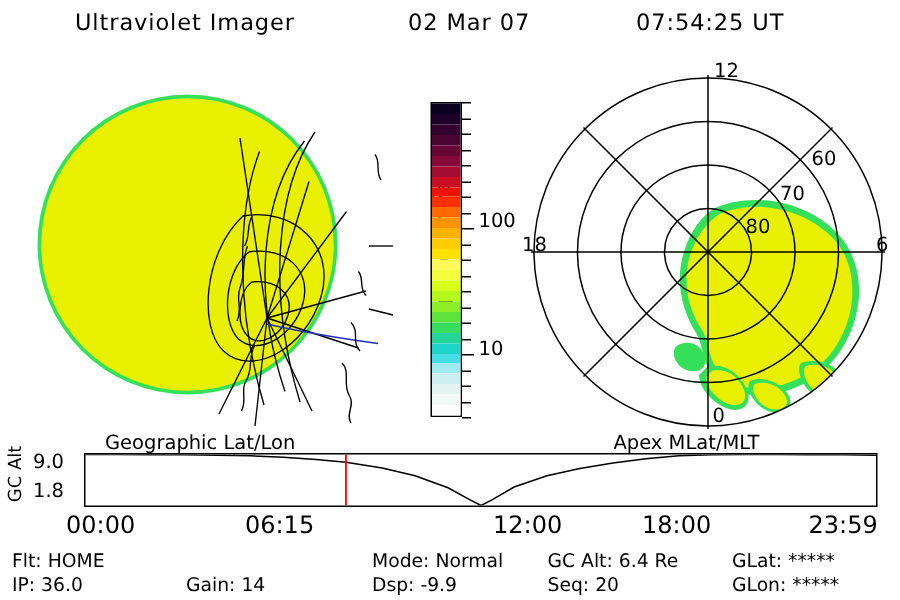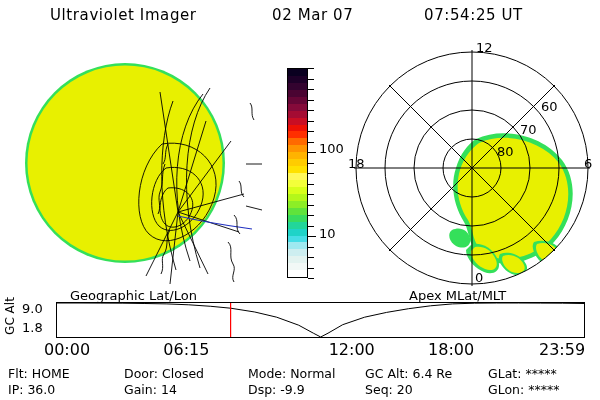--- a/index.html
+++ b/index.html
@@ -337,21 +337,20 @@
         <div class="time-lbl" style="left: 44px;">00:00</div>
         <div class="time-lbl" style="left: 163.342px;">06:15</div>
         <div class="time-lbl" style="left: 295.684px; margin-left: 33px;">12:00</div>
         <div class="time-lbl" style="left: 428.026px;">18:00</div>
         <div class="time-lbl" style="left: 539px;">23:59</div>
       </div>
   </div>
 
   <div id="footer">
       <div class="foot-cell foot-r1" style="left: 8px;"><span>Flt:</span><span> HOME</span></div>
-      <div class="foot-cell foot-r1" style="left: 124px;"><span>Door:</span><span> Closed</span></div>
       <div class="foot-cell foot-r1" style="left: 248px;"><span>Mode:</span><span> Normal</span></div>
       <div class="foot-cell foot-r1" style="left: 365px;"><span>GC Alt:</span><span> 6.4 Re</span></div>
       <div class="foot-cell foot-r1" style="left: 488px;"><span>GLat:</span><span> *****</span></div>
       <div class="foot-cell foot-r2" style="left: 8px;"><span>IP:</span><span> 36.0</span></div>
       <div class="foot-cell foot-r2" style="left: 124px;"><span>Gain:</span><span> 14</span></div>
       <div class="foot-cell foot-r2" style="left: 248px;"><span>Dsp:</span><span> -9.9</span></div>
       <div class="foot-cell foot-r2" style="left: 365px;"><span>Seq:</span><span> 20</span></div>
       <div class="foot-cell foot-r2" style="left: 488px;"><span>GLon:</span><span> *****</span></div>
     </div>
 

